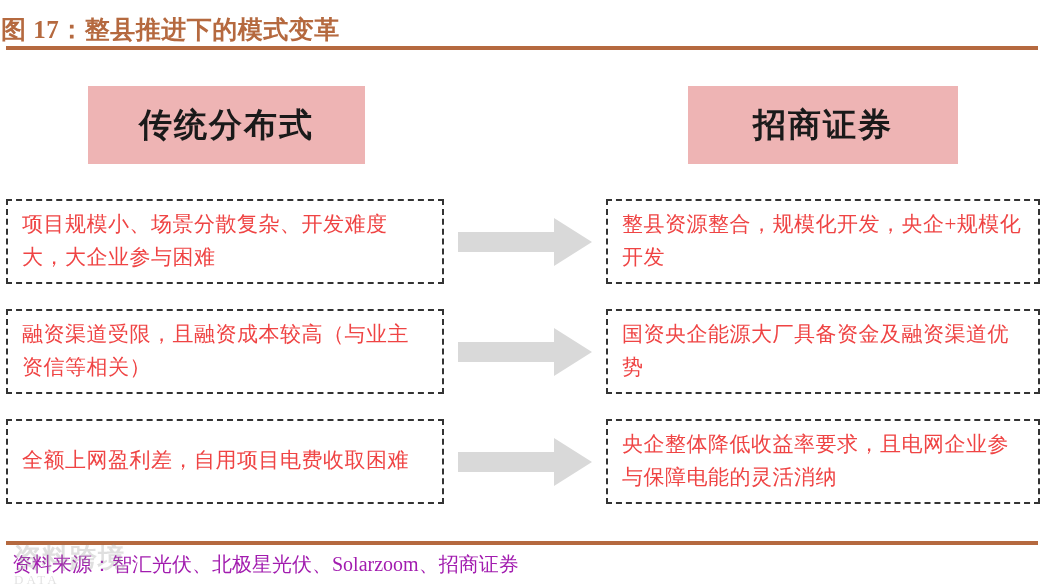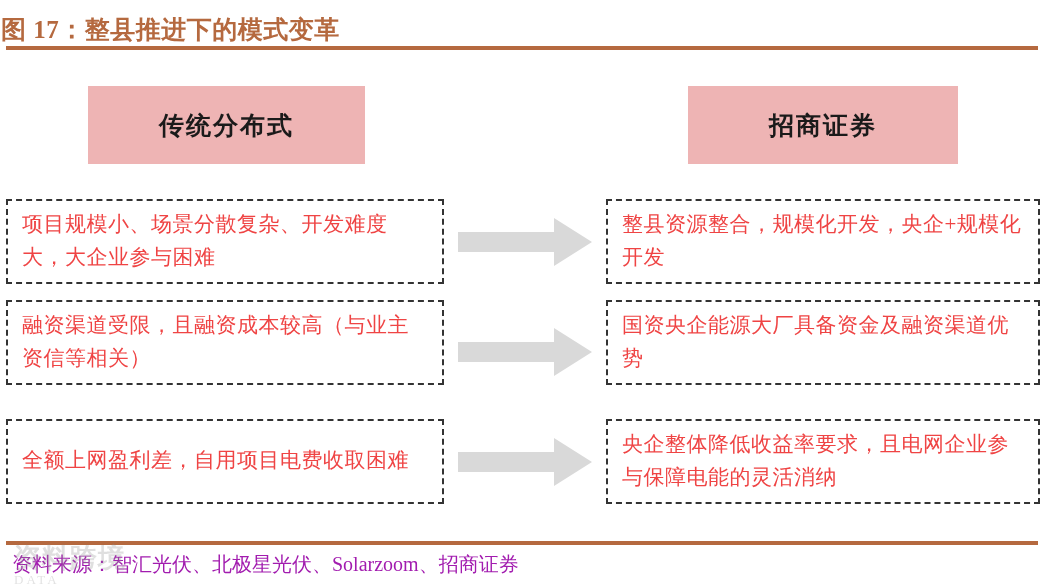--- a/index.html
+++ b/index.html
@@ -59,21 +59,21 @@
     position: absolute;
     background: #eeb4b4;
     display: flex;
     align-items: center;
     justify-content: center;
     height: 78px;
   }
   .pink-box .pink-label {
     font-family: "Liberation Serif", "DejaVu Serif", serif;
     font-weight: bold;
-    font-size: 25px;
+    font-size: 33px;
     letter-spacing: 2px;
     color: #1a1a1a;
     white-space: nowrap;
   }
   #pink-left  { left: 88px;  top: 86px; width: 277px; }
   #pink-right { left: 688px; top: 86px; width: 270px; }
 
   
   .dash-box {
     position: absolute;
@@ -91,21 +91,21 @@
     color: #ef4444;
     letter-spacing: 0.5px;
     display: block;
     width: 100%;
   }
 
   .col-left  { left: 6px;   width: 438px; }
   .col-right { left: 606px; width: 434px; }
 
   .row1 { top: 199px; height: 85px; }
-  .row2 { top: 300px; height: 85px; }
+  .row2 { top: 309px; height: 85px; }
   .row3 { top: 419px; height: 85px; }
 
   
   .arrow {
     position: absolute;
     left: 458px;
     width: 134px;
     height: 48px;
   }
   .arrow svg { display: block; width: 134px; height: 48px; }

